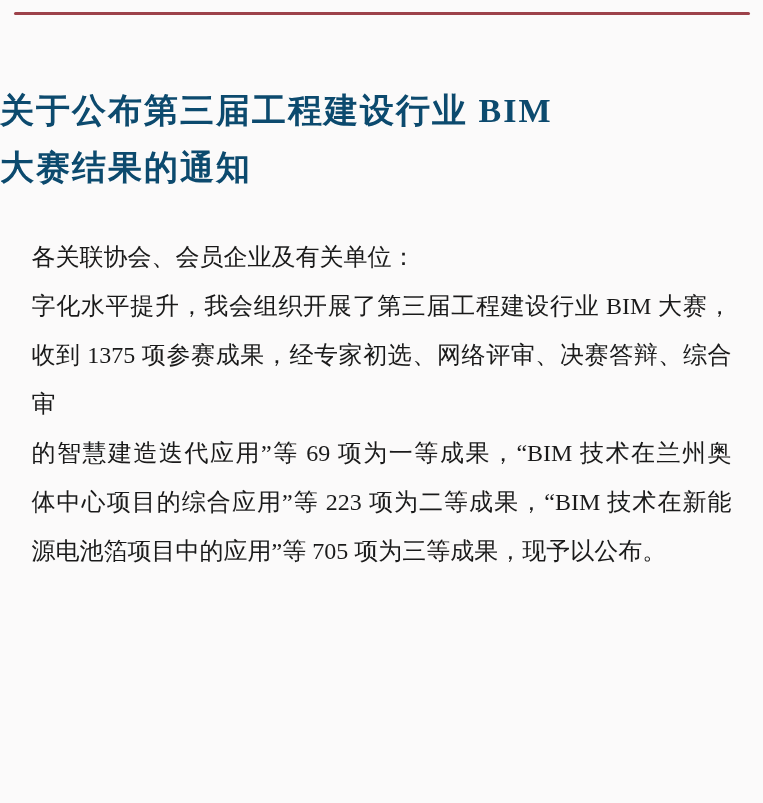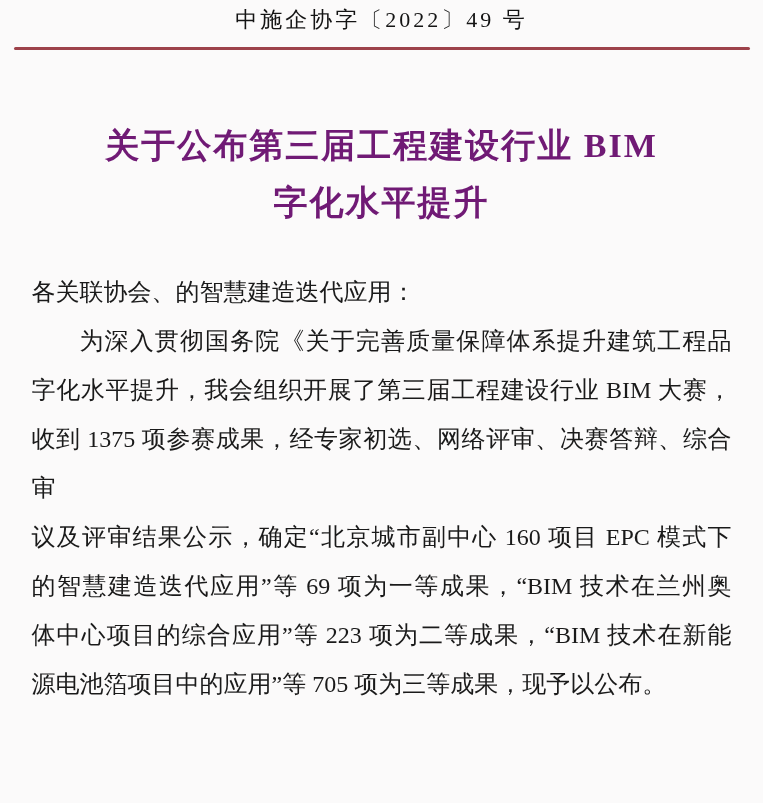--- a/index.html
+++ b/index.html
@@ -30,24 +30,24 @@
   }
   .red-rule {
     margin: 12px auto 0 auto;
     width: 736px;
     height: 3px;
     background: #9d424a;
     border-radius: 2px;
   }
   .title {
     margin: 67px 0 0 0;
-    text-align: center;
+    text-align: left;
     font-size: 34px;
     font-weight: bold;
-    color: #701a75;
+    color: #0c4a6e;
     line-height: 57px;
     letter-spacing: 2px;
   }
   .title .title-line {
     display: block;
     white-space: nowrap;
   }
   .body-text {
     margin: 37px auto 0 auto;
     width: 700px;
@@ -64,35 +64,32 @@
   }
   .line.indent {
     text-indent: 2em;
   }
 </style>
 </head>
 <body>
 
 <div class="page">
 
-  <div class="doc-number">中施企协字〔2022〕49 号</div>
 
   <div class="red-rule"></div>
 
   <h1 class="title">
     <span class="title-line">关于公布第三届工程建设行业 BIM</span>
-    <span class="title-line">字化水平提升</span>
+    <span class="title-line">大赛结果的通知</span>
   </h1>
 
   <div class="body-text">
-    <div class="line">各关联协会、的智慧建造迭代应用：</div>
+    <div class="line">各关联协会、会员企业及有关单位：</div>
 
-    <div class="line just indent">为深入贯彻国务院《关于完善质量保障体系提升建筑工程品</div>
     <div class="line just">字化水平提升，我会组织开展了第三届工程建设行业 BIM 大赛，</div>
     <div class="line just">收到 1375 项参赛成果，经专家初选、网络评审、决赛答辩、综合审</div>
-    <div class="line just">议及评审结果公示，确定“北京城市副中心 160 项目 EPC 模式下</div>
     <div class="line just">的智慧建造迭代应用”等 69 项为一等成果，“BIM 技术在兰州奥</div>
     <div class="line just">体中心项目的综合应用”等 223 项为二等成果，“BIM 技术在新能</div>
     <div class="line">源电池箔项目中的应用”等 705 项为三等成果，现予以公布。</div>
 
   </div>
 
 </div>
 
 </body></html>

